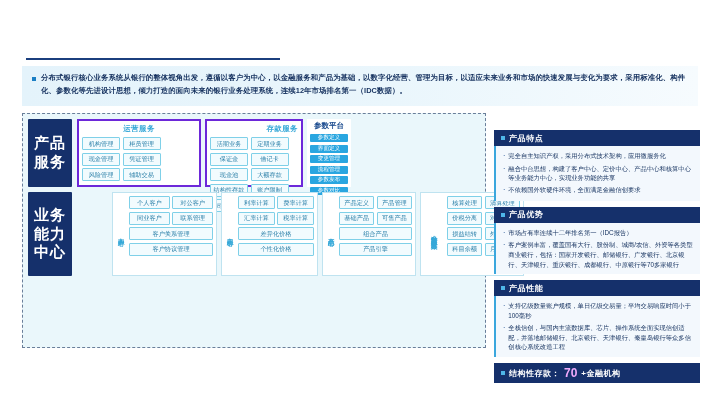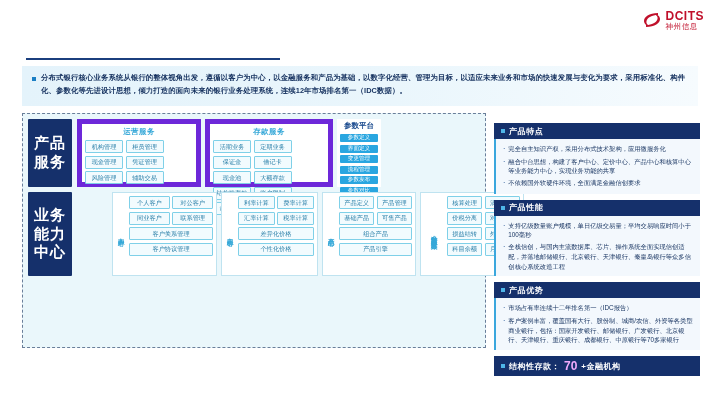--- a/index.html
+++ b/index.html
@@ -44,39 +44,39 @@
   .band-label {
     width: 44px; flex: 0 0 44px; background: #15306b; color: #fff;
     display: flex; align-items: center; justify-content: center;
     font-size: 15px; font-weight: bold; letter-spacing: 1px; line-height: 1.25;
     text-align: center; border-radius: 1px;
   }
   .band-body { flex: 1; display: flex; gap: 4px; }
 
   
   .grp {
-    background: #ffffff; border: 5px solid #6d28d9; padding: 3px 3px 3px 3px;
+    background: #ffffff; border: 2px solid #6d28d9; padding: 3px 3px 3px 3px;
     display: flex; flex-direction: column;
   }
   .grp-title {
     text-align: center; font-size: 7.5px; font-weight: bold; color: #36a8d8;
     margin-bottom: 3px; letter-spacing: .4px;
   }
   .cells { display: flex; flex-wrap: wrap; gap: 2.5px; }
   .cell {
     background: #f2fbfe; border: 1px solid #7fd0e8; color: #2a7fa8;
     font-size: 6.2px; text-align: center; border-radius: 1px;
     display: flex; align-items: center; justify-content: center;
     line-height: 1.15; padding: 0 1px; min-height: 11px;
   }
 
   
   .r1 { height: 68px; }
   .g-ops { width: 124px; }
-  .g-dep { width: 128px; }
+  .g-dep { width: 98px; align-items: flex-end; }
   .g-loan { width: 124px; }
   .r1 .cell { width: 38px; height: 13px; }
   .param {
     width: 44px; background: #ffffff; border: none; display: flex;
     flex-direction: column; align-items: center;
   }
   .param-title { font-size: 7.5px; font-weight: bold; color: #1b4b8f; margin: 2px 0 3px; }
   .param-btn {
     width: 38px; height: 8.5px; background: #29a6e0; color: #fff;
     font-size: 5.6px; display: flex; align-items: center; justify-content: center;
@@ -114,21 +114,21 @@
   }
   .tech-grid { flex: 1; display: flex; flex-direction: column; gap: 3.5px; justify-content: center; }
   .tech-row { display: flex; gap: 4px; }
   .tech-btn {
     flex: 1; height: 15px; background: #29a6e0; color: #fff; font-size: 6.6px;
     display: flex; align-items: center; justify-content: center; border-radius: 1px;
     letter-spacing: .4px;
   }
 
   
-  .right { position: absolute; left: 494px; top: 123px; width: 206px; }
+  .right { position: absolute; left: 494px; top: 130px; width: 206px; }
   .panel { margin-bottom: 6px; }
   .panel-head {
     background: #15306b; height: 16px; display: flex; align-items: center;
     padding-left: 7px; gap: 4px;
   }
   .head-sq { width: 4px; height: 4px; background: #4fb6e8; }
   .head-txt { color: #ffffff; font-size: 8px; font-weight: bold; letter-spacing: .6px; }
   .panel-body {
     background: #f3f8fd; border-left: 2px solid #3ba7dd; padding: 5px 7px 5px 7px;
   }
@@ -142,32 +142,20 @@
     padding-left: 7px; gap: 4px;
   }
   .case-txt { color: #fff; font-size: 8px; font-weight: bold; letter-spacing: .5px; }
   .case-num { color: #f0abfc; font-size: 12px; font-weight: bold; }
 </style>
 </head>
 <body>
 
 <div class="page">
 
-  <div class="logo">
-    <span class="logo-mark">
-      <svg width="20" height="20" viewBox="0 0 20 20">
-        <path d="M16 3 C7 3 2 7 2 11 C2 14 5 16 8 16 C5 15 4 13 4.5 11 C5.5 7.5 10 5 16 5 Z" fill="#c0102b"></path>
-        <path d="M4 17 C13 17 18 13 18 9 C18 6 15 4 12 4 C15 5 16 7 15.5 9 C14.5 12.5 10 15 4 15 Z" fill="#c0102b"></path>
-      </svg>
-    </span>
-    <span class="logo-text">
-      <span class="logo-en">DCITS</span>
-      <span class="logo-cn">神州信息</span>
-    </span>
-  </div>
 
   <div class="title-rule"></div>
 
   <div class="intro">
     <div class="intro-row">
       <span class="intro-bullet"></span>
       <span class="intro-text">分布式银行核心业务系统从银行的整体视角出发，遵循以客户为中心，以金融服务和产品为基础，以数字化经营、管理为目标，以适应未来业务和市场的快速发展与变化为要求，采用标准化、构件化、参数化等先进设计思想，倾力打造的面向未来的银行业务处理系统，连续12年市场排名第一（IDC数据）。</span>
     </div>
   </div>
 
@@ -333,47 +321,47 @@
         <div class="li">
           <span class="li-dot">·</span>
           <span class="li-txt">不依赖国外软硬件环境，全面满足金融信创要求</span>
         </div>
       </div>
     </div>
 
     <div class="panel">
       <div class="panel-head">
         <span class="head-sq"></span>
-        <span class="head-txt">产品性能</span>
+        <span class="head-txt">产品优势</span>
       </div>
       <div class="panel-body">
         <div class="li">
           <span class="li-dot">·</span>
-          <span class="li-txt">支持亿级数量账户规模，单日亿级交易量；平均交易响应时间小于100毫秒</span>
-        </div>
-        <div class="li">
-          <span class="li-dot">·</span>
-          <span class="li-txt">全栈信创，与国内主流数据库、芯片、操作系统全面实现信创适配，并落地邮储银行、北京银行、天津银行、秦皇岛银行等众多信创核心系统改造工程</span>
+          <span class="li-txt">市场占有率连续十二年排名第一（IDC报告）</span>
+        </div>
+        <div class="li">
+          <span class="li-dot">·</span>
+          <span class="li-txt">客户案例丰富，覆盖国有大行、股份制、城商/农信、外资等各类型商业银行，包括：国家开发银行、邮储银行、广发银行、北京银行、天津银行、重庆银行、成都银行、中原银行等70多家银行</span>
         </div>
       </div>
     </div>
 
     <div class="panel">
       <div class="panel-head">
         <span class="head-sq"></span>
-        <span class="head-txt">产品优势</span>
+        <span class="head-txt">产品性能</span>
       </div>
       <div class="panel-body">
         <div class="li">
           <span class="li-dot">·</span>
-          <span class="li-txt">市场占有率连续十二年排名第一（IDC报告）</span>
-        </div>
-        <div class="li">
-          <span class="li-dot">·</span>
-          <span class="li-txt">客户案例丰富，覆盖国有大行、股份制、城商/农信、外资等各类型商业银行，包括：国家开发银行、邮储银行、广发银行、北京银行、天津银行、重庆银行、成都银行、中原银行等70多家银行</span>
+          <span class="li-txt">支持亿级数量账户规模，单日亿级交易量；平均交易响应时间小于100毫秒</span>
+        </div>
+        <div class="li">
+          <span class="li-dot">·</span>
+          <span class="li-txt">全栈信创，与国内主流数据库、芯片、操作系统全面实现信创适配，并落地邮储银行、北京银行、天津银行、秦皇岛银行等众多信创核心系统改造工程</span>
         </div>
       </div>
     </div>
 
     <div class="case">
       <span class="head-sq"></span>
       <span class="case-txt">结构性存款：</span>
       <span class="case-num">70</span>
       <span class="case-txt">+金融机构</span>
     </div>

